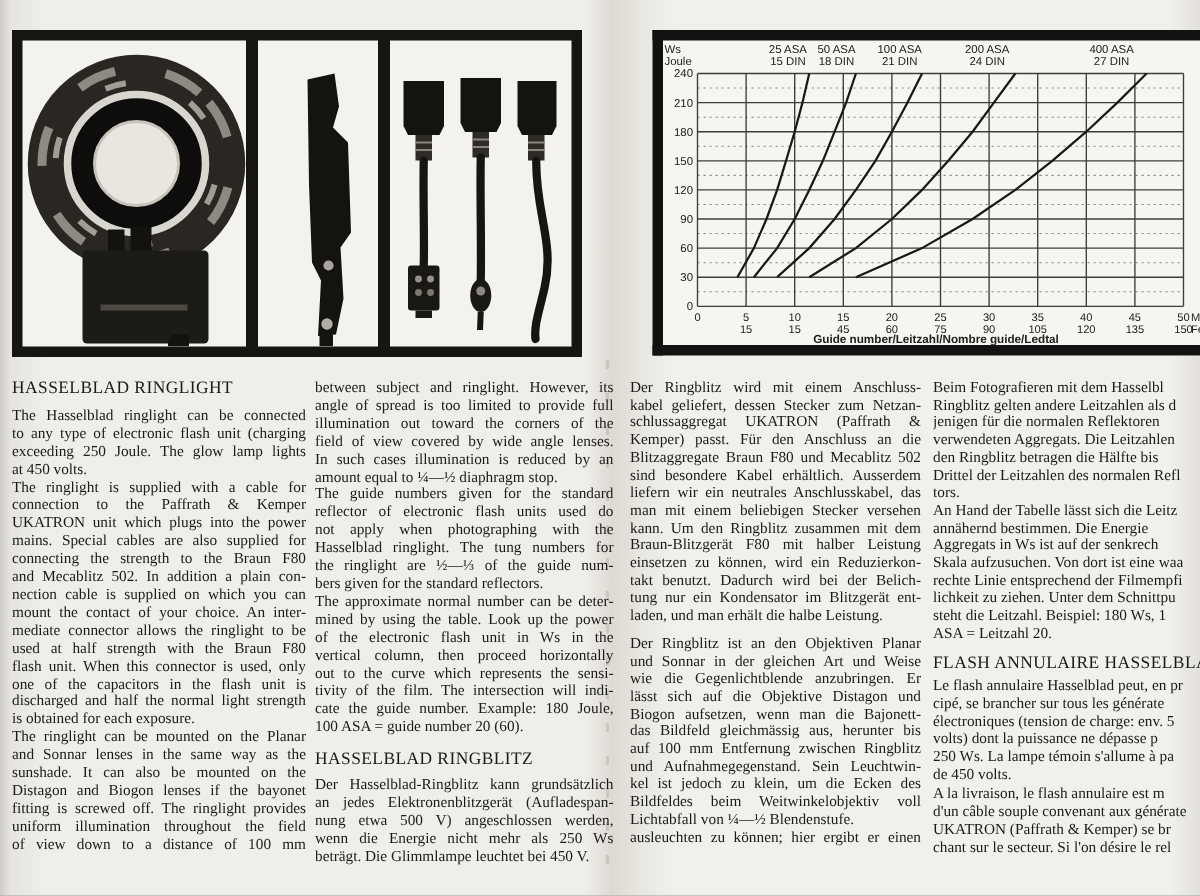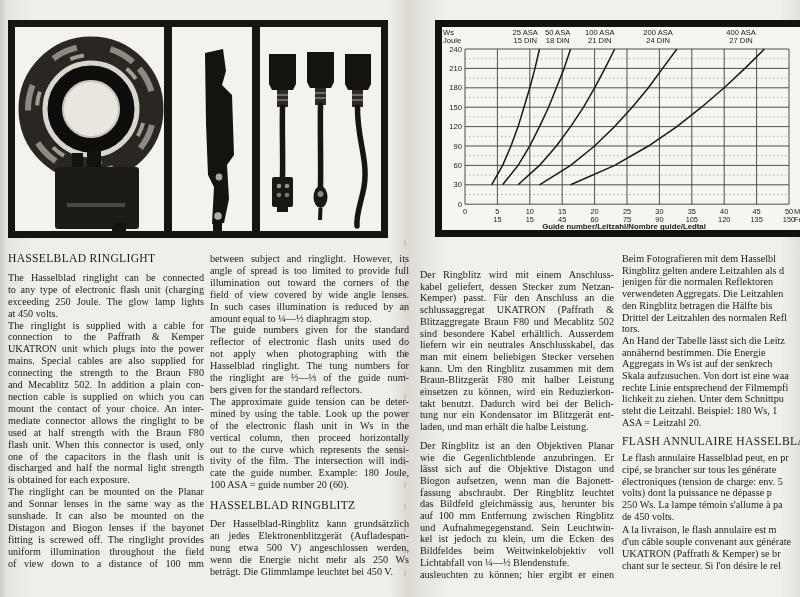--- a/index.html
+++ b/index.html
@@ -230,61 +230,61 @@
       </div>
       <div class="para">
         <div class="tline">The guide numbers given for the standard</div>
         <div class="tline">reflector of electronic flash units used do</div>
         <div class="tline">not apply when photographing with the</div>
         <div class="tline">Hasselblad ringlight. The tung numbers for</div>
         <div class="tline">the ringlight are ½—⅓ of the guide num-</div>
         <div class="tline flushlast">bers given for the standard reflectors.</div>
       </div>
       <div class="para">
-        <div class="tline">The approximate guide tension can be deter-</div>
+        <div class="tline">The approximate normal number can be deter-</div>
         <div class="tline">mined by using the table. Look up the power</div>
         <div class="tline">of the electronic flash unit in Ws in the</div>
         <div class="tline">vertical column, then proceed horizontally</div>
         <div class="tline">out to the curve which represents the sensi-</div>
         <div class="tline">tivity of the film. The intersection will indi-</div>
         <div class="tline">cate the guide number. Example: 180 Joule,</div>
         <div class="tline flushlast">100 ASA = guide number 20 (60).</div>
       </div>
       <div class="col-heading" style="margin-top: 9px; margin-bottom: 6px;">HASSELBLAD RINGBLITZ</div>
       <div class="para">
         <div class="tline">Der Hasselblad-Ringblitz kann grundsätzlich</div>
         <div class="tline">an jedes Elektronenblitzgerät (Aufladespan-</div>
         <div class="tline">nung etwa 500 V) angeschlossen werden,</div>
         <div class="tline">wenn die Energie nicht mehr als 250 Ws</div>
         <div class="tline flushlast">beträgt. Die Glimmlampe leuchtet bei 450 V.</div>
       </div>
     </div>
-  <div class="col" id="col3" style="left:420px;width:194px;margin-top:16px;">
+  <div class="col" id="col3" style="left:420px;width:194px;">
       <div class="para">
         <div class="tline">Der Ringblitz wird mit einem Anschluss-</div>
         <div class="tline">kabel geliefert, dessen Stecker zum Netzan-</div>
+        <div class="tline">schlussaggregat UKATRON (Paffrath &amp;</div>
         <div class="tline">Kemper) passt. Für den Anschluss an die</div>
-        <div class="tline">schlussaggregat UKATRON (Paffrath &amp;</div>
         <div class="tline">Blitzaggregate Braun F80 und Mecablitz 502</div>
         <div class="tline">sind besondere Kabel erhältlich. Ausserdem</div>
         <div class="tline">liefern wir ein neutrales Anschlusskabel, das</div>
         <div class="tline">man mit einem beliebigen Stecker versehen</div>
         <div class="tline">kann. Um den Ringblitz zusammen mit dem</div>
         <div class="tline">Braun-Blitzgerät F80 mit halber Leistung</div>
         <div class="tline">einsetzen zu können, wird ein Reduzierkon-</div>
         <div class="tline">takt benutzt. Dadurch wird bei der Belich-</div>
         <div class="tline">tung nur ein Kondensator im Blitzgerät ent-</div>
         <div class="tline flushlast">laden, und man erhält die halbe Leistung.</div>
       </div>
       <div class="para" style="margin-top: 7px;">
         <div class="tline">Der Ringblitz ist an den Objektiven Planar</div>
+        <div class="tline">und Sonnar in der gleichen Art und Weise</div>
         <div class="tline">wie die Gegenlichtblende anzubringen. Er</div>
         <div class="tline">lässt sich auf die Objektive Distagon und</div>
         <div class="tline">Biogon aufsetzen, wenn man die Bajonett-</div>
-        <div class="tline">fassung abschraubt. Der Ringblitz leuchtet</div>
         <div class="tline">das Bildfeld gleichmässig aus, herunter bis</div>
         <div class="tline">auf 100 mm Entfernung zwischen Ringblitz</div>
         <div class="tline">und Aufnahmegegenstand. Sein Leuchtwin-</div>
         <div class="tline">kel ist jedoch zu klein, um die Ecken des</div>
         <div class="tline">Bildfeldes beim Weitwinkelobjektiv voll</div>
         <div class="tline flushlast">Lichtabfall von ¼—½ Blendenstufe.</div>
         <div class="tline">ausleuchten zu können; hier ergibt er einen</div>
       </div>
     </div>
   <div class="col" id="col4" style="left:622px;width:178px;overflow:hidden;">

